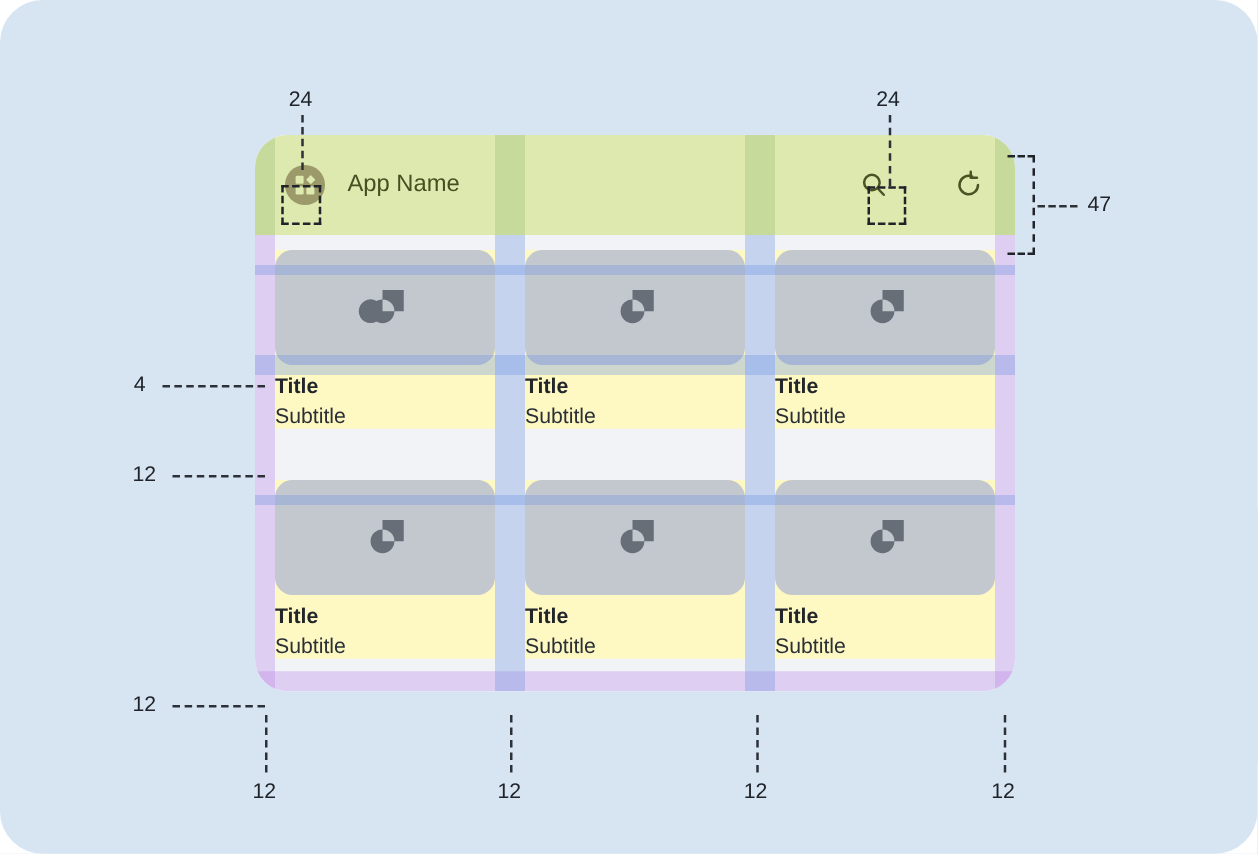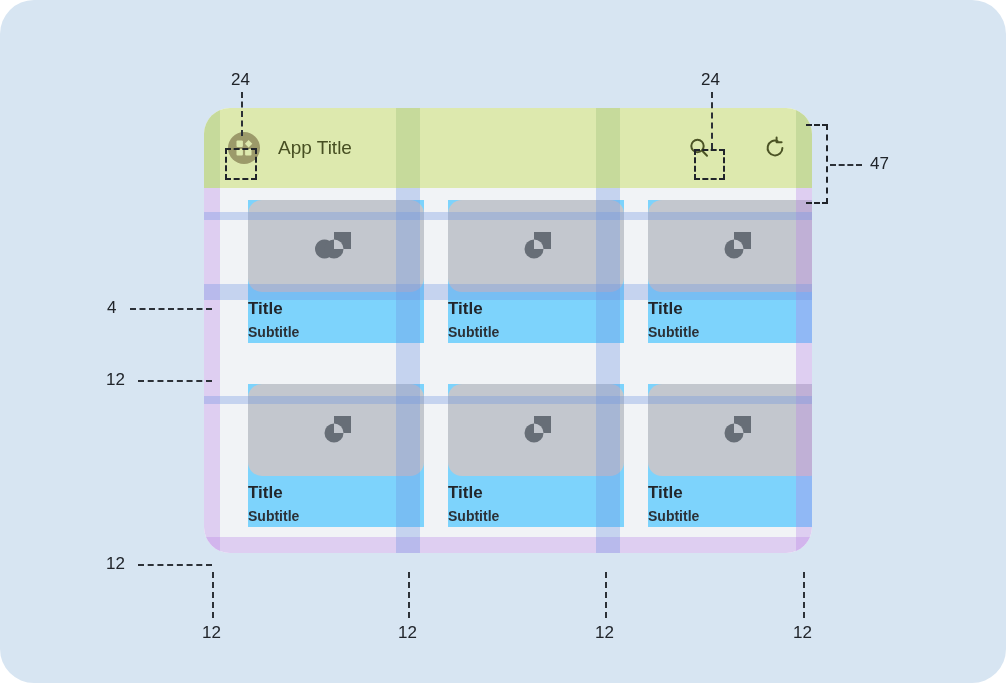--- a/index.html
+++ b/index.html
@@ -79,44 +79,43 @@
   
   .content-area {
     position: absolute;
     left: 0; top: 80px;
     width: 608px; height: 365px;
     background: #f1f3f6;
   }
 
   .card {
     position: absolute;
-    background: #7dd3fc;
-    margin-left: 28px;
+    background: #fef9c3;
   }
   .card-media {
     width: 100%;
     height: 92px;
     background: #c3c7ce;
     border-radius: 14px;
     display: flex;
     align-items: center;
     justify-content: center;
   }
   .card-text {
     padding-top: 6px;
   }
   .card-title {
     font-size: 17px;
     font-weight: bold;
     color: #22262b;
     line-height: 22px;
   }
   .card-subtitle {
-    font-size: 14px;
-    font-weight: 700;
+    font-size: 17px;
+    font-weight: 400;
     color: #2b3036;
     line-height: 21px;
     padding-top: 2px;
   }
 
   
   .ov { position: absolute; pointer-events: none; }
   .ov-purple { background: rgba(186,130,230,0.33); }
   .ov-blue   { background: rgba(110,150,225,0.34); }
   .ov-green  { background: rgba(120,165,90,0.22); }
@@ -166,21 +165,21 @@
         <div class="app-icon-circle">
           <svg width="18" height="18" viewBox="0 0 18 18" aria-hidden="true">
             <rect x="1.5" y="1.5" width="6.4" height="6.4" rx="1" fill="#dde9ae"></rect>
             <path d="M13.6 1 L17.3 4.7 L13.6 8.4 L9.9 4.7 Z" fill="#dde9ae"></path>
             <rect x="1.5" y="10.1" width="6.4" height="6.4" rx="1" fill="#dde9ae"></rect>
             <rect x="10.1" y="10.1" width="6.4" height="6.4" rx="1" fill="#dde9ae"></rect>
           </svg>
         </div>
       </div>
 
-      <div class="appbar-title">App Title</div>
+      <div class="appbar-title">App Name</div>
 
       <div class="appbar-action" id="search-action">
         <svg width="24" height="24" viewBox="0 0 24 24" aria-hidden="true">
           <circle cx="10.5" cy="10" r="6.2" fill="none" stroke="#4b5325" stroke-width="2"></circle>
           <line x1="15.2" y1="14.8" x2="20" y2="19.8" stroke="#4b5325" stroke-width="2" stroke-linecap="round"></line>
         </svg>
       </div>
 
       <div class="appbar-action" id="refresh-action">
         <svg width="24" height="24" viewBox="0 0 24 24" aria-hidden="true">

